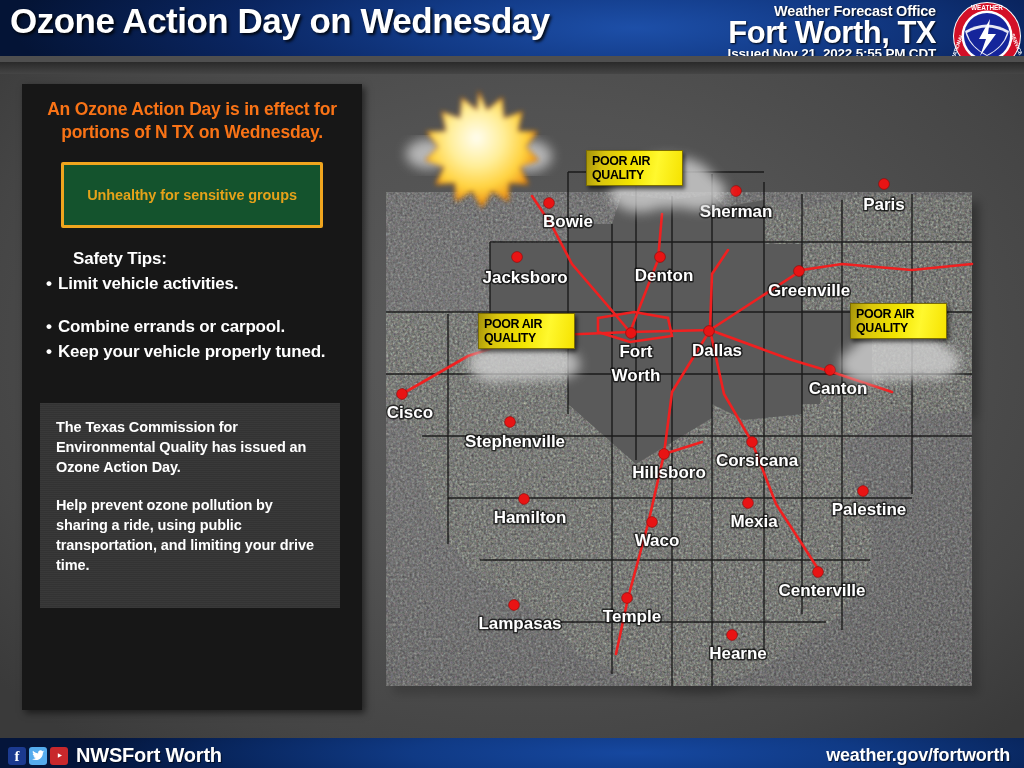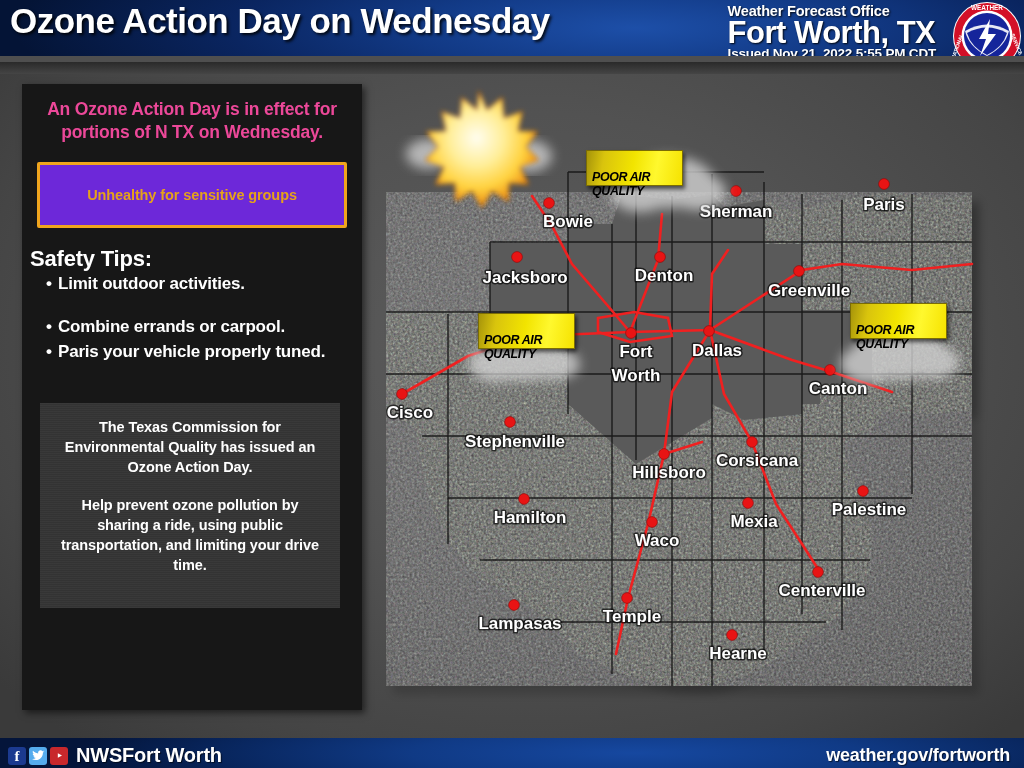--- a/index.html
+++ b/index.html
@@ -38,21 +38,21 @@
     font-weight: bold;
     color: #ffffff;
     letter-spacing: -0.5px;
     text-shadow: 2px 2px 3px rgba(0,0,0,0.85);
     white-space: nowrap;
   }
   #header-right {
     position: absolute;
     right: 88px;
     top: 3px;
-    text-align: left;
+    text-align: right;
     color: #ffffff;
     text-shadow: 1px 1px 2px rgba(0,0,0,0.9);
   }
   .hr-office {
     font-size: 14.5px;
     font-weight: bold;
     line-height: 17px;
     letter-spacing: -0.2px;
   }
   .hr-city {
@@ -94,51 +94,52 @@
   #left-panel {
     position: absolute;
     left: 22px; top: 84px;
     width: 340px; height: 626px;
     background: #171717;
     box-shadow: 3px 3px 7px rgba(0,0,0,0.55);
   }
   #headline {
     margin: 14px 16px 0 16px;
     text-align: center;
-    color: #ec4899;
+    color: #f97316;
     font-size: 17.5px;
     font-weight: bold;
     line-height: 23px;
     letter-spacing: -0.2px;
   }
   #aqi-box {
     margin: 18px auto 0 auto;
-    width: 310px;
+    width: 262px;
     height: 66px;
     border: 3px solid #f0a51e;
     border-radius: 2px;
     display: flex;
     align-items: center;
     justify-content: center;
-    background: #6d28d9;
+    background: #14532d;
   }
   #aqi-text {
     color: #e5a21a;
     font-size: 14.5px;
     font-weight: bold;
     letter-spacing: -0.1px;
   }
 
   .tips-block { margin: 18px 0 0 8px; }
   .tips-heading {
     color: #ffffff;
-    font-size: 22px;
+    font-size: 17px;
     font-weight: bold;
     line-height: 25px;
     letter-spacing: -0.2px;
+    margin-left: 43px;
   }
   .tips-item {
     color: #ffffff;
     font-size: 17px;
     font-weight: bold;
     line-height: 25px;
     letter-spacing: -0.2px;
     padding-left: 28px;
     position: relative;
   }
@@ -151,21 +152,20 @@
   #detail-box {
     position: absolute;
     left: 18px;
     top: 319px;
     width: 300px;
     height: 205px;
     background: #333333;
     background-image:
       repeating-linear-gradient(0deg, rgba(255,255,255,0.028) 0 1px, transparent 1px 2px);
     padding: 14px 16px 8px 16px;
-    text-align: center;
   }
   .detail-para {
     color: #ffffff;
     font-size: 14.5px;
     font-weight: bold;
     line-height: 20px;
     letter-spacing: -0.1px;
     margin-bottom: 18px;
   }
   .detail-para:last-child { margin-bottom: 8px; }
@@ -192,22 +192,21 @@
   .city-dot { fill: #e81414; stroke: #8c0606; stroke-width: 0.6; }
 
   
   .paq {
     position: absolute;
     width: 97px;
     height: 36px;
     background: linear-gradient(100deg, #a6940a 0%, #d9c40d 18%, #f2e400 48%, #fff82e 72%, #f5e200 100%);
     border: 1px solid #7a6c05;
     box-shadow: 2px 3px 4px rgba(0,0,0,0.6);
-    padding: 19px 0 0 5px;
-    font-style: italic;
+    padding: 3px 0 0 5px;
   }
   .paq span {
     display: block;
     color: #000000;
     font-family: "Liberation Sans", sans-serif;
     font-size: 13.5px;
     font-weight: bold;
     line-height: 14px;
     letter-spacing: -0.4px;
     transform: scaleX(0.92);
@@ -294,26 +293,26 @@
   <div id="left-panel">
 
     <div id="headline">An Ozone Action Day is in effect for portions of N TX on Wednesday.</div>
 
     <div id="aqi-box">
       <div id="aqi-text">Unhealthy for sensitive groups</div>
     </div>
 
     <div class="tips-block">
       <div class="tips-heading">Safety Tips:</div>
-      <div class="tips-item">Limit outdoor activities.</div>
+      <div class="tips-item">Limit vehicle activities.</div>
     </div>
 
     <div class="tips-block">
       <div class="tips-item">Combine errands or carpool.</div>
-      <div class="tips-item">Paris your vehicle properly tuned.</div>
+      <div class="tips-item">Keep your vehicle properly tuned.</div>
     </div>
 
     <div id="detail-box">
       <div class="detail-para">The Texas Commission for Environmental Quality has issued an Ozone Action Day.</div>
       <div class="detail-para">Help prevent ozone pollution by sharing a ride, using public transportation, and limiting your drive time.</div>
     </div>
   </div>
 
   <div id="map-wrap">
 

